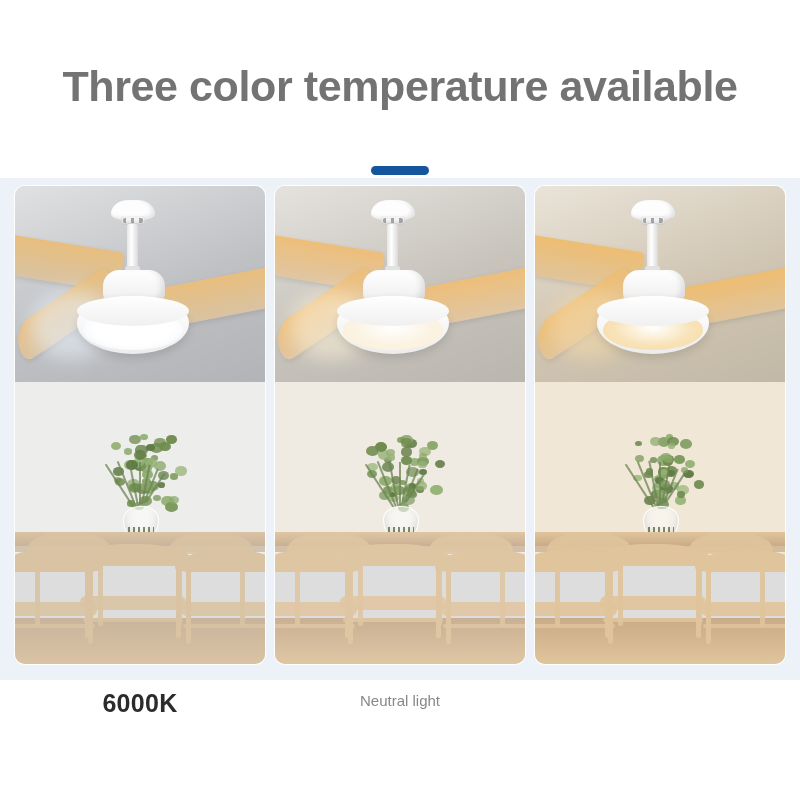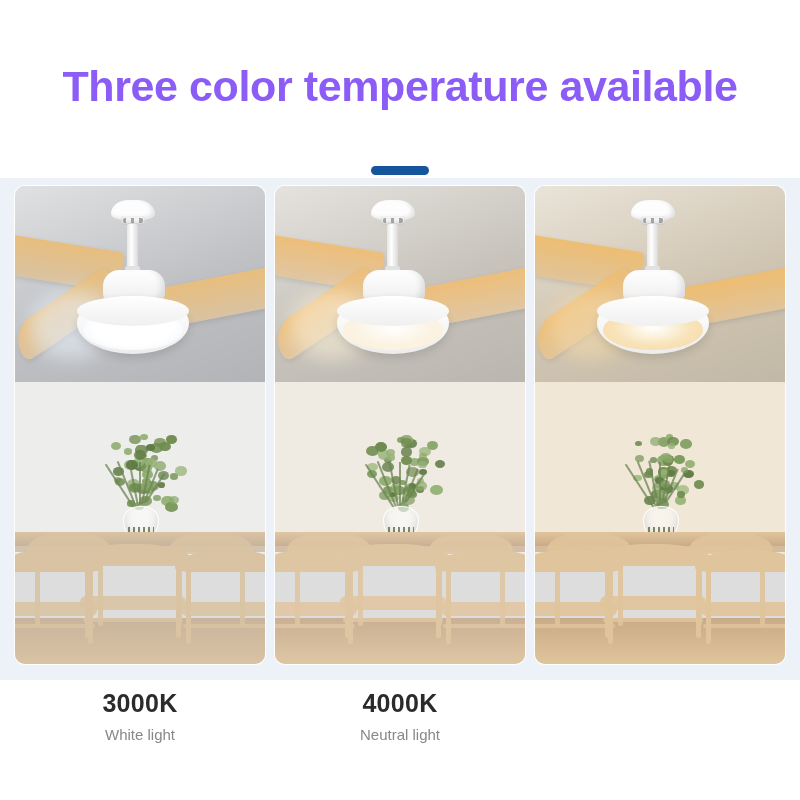--- a/index.html
+++ b/index.html
@@ -215,21 +215,21 @@
   .desc{
     font-size:15px;color:#888888;line-height:30px;
   }
 </style>
 </head>
 <body>
 
 <div class="page">
 
   <div class="header">
-    <div class="headline" style="color: #8b5cf6; text-align: center;">Three color temperature available</div>
+    <div class="headline" style="color: #737373; text-align: center;">Three color temperature available</div>
     <div class="divider" style="background: rgb(20, 85, 155);"></div>
   </div>
 
   <div class="band" style="background: rgb(237, 242, 248);"></div>
 
   <div class="gallery">
 
     <div class="card">
       <div class="photo">
         <div class="ceiling">
@@ -584,24 +584,22 @@
               <div class="rail" style="background: rgb(224, 196, 155);"></div>
             </div>
         </div>
       </div>
     </div>
 
   </div>
 
   <div class="captions">
     <div class="cap">
-      <div class="kelvin">3000K</div>
-      <div class="desc">White light</div>
+      <div class="kelvin">6000K</div>
     </div>
     <div class="cap">
-      <div class="kelvin">4000K</div>
       <div class="desc">Neutral light</div>
     </div>
     <div class="cap">
     </div>
   </div>
 
 </div>
 
 </body></html>

